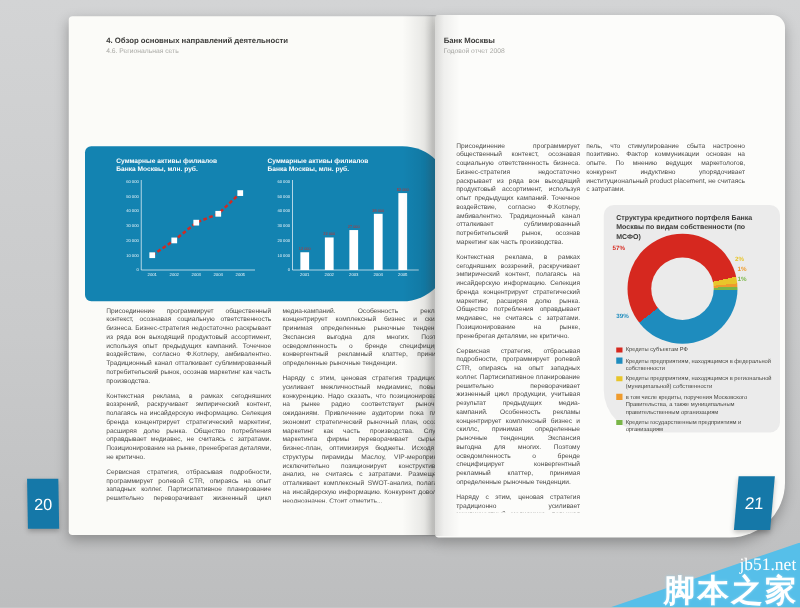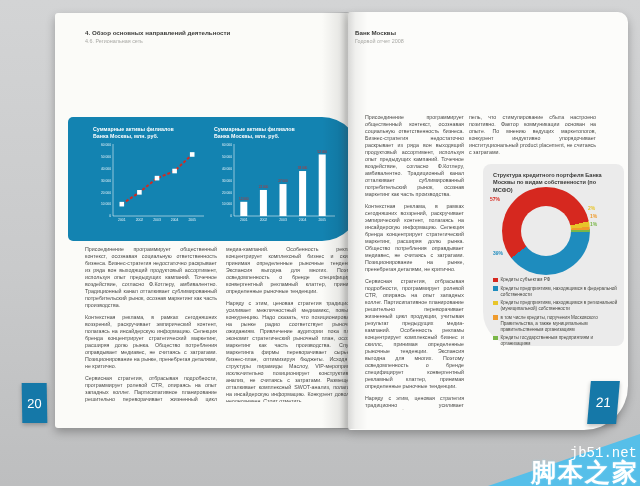--- a/index.html
+++ b/index.html
@@ -45,21 +45,21 @@
   .sw{width:4.5px;height:4.5px;flex:none;margin-top:.6px;}
   
   .tab{position:absolute;background:#1578a8;color:#fff;display:flex;align-items:center;justify-content:center;
     box-shadow:0 2px 4px rgba(0,0,0,.25);}
   .tab20{left:22px;top:383px;width:25px;height:40px;font-size:13px;transform:skewX(1deg);}
   .tab21{left:589px;top:381px;width:29px;height:43px;font-size:13.5px;transform:skewX(-5deg);}
   
   .wm-tri{position:absolute;right:0;bottom:0;width:152px;height:52px;background:#56bfe9;
     clip-path:polygon(0 100%,100% 0,100% 100%);}
   .wm-site{position:absolute;right:3px;bottom:25px;color:#fff;font-size:14px;
-    font-family:Liberation Mono, monospace;}
+    font-family:Liberation Serif, serif;}
   .wm-name{position:absolute;right:1px;bottom:-3px;color:#fff;font-size:25px;font-weight:bold;
     letter-spacing:2px;text-shadow:0 0 2px #9ad9f2;}
 </style>
 </head>
 <body>
 
 <div class="stage">
 
   <div class="page page-left">
     <div class="lp-header">

